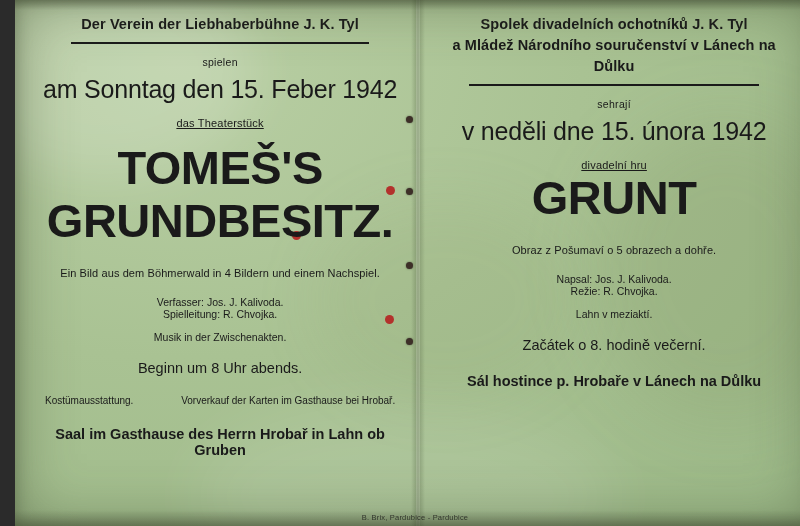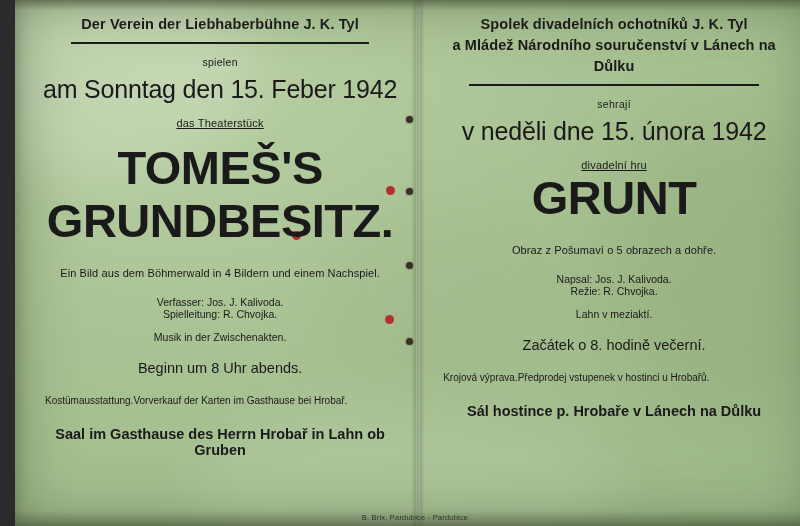--- a/index.html
+++ b/index.html
@@ -138,20 +138,21 @@
     font-size: 10.5px;
     margin-top: 11px;
   }
   .begin {
     font-weight: normal;
     font-size: 14.5px;
     margin-top: 17px;
   }
   .arrange {
     display: flex;
+    justify-content: space-between;
     font-size: 10px;
     margin-top: 19px;
     padding: 0 2px;
   }
   .venue {
     font-weight: bold;
     font-size: 14.5px;
     margin-top: 20px;
   }
   .printer {
@@ -235,24 +236,20 @@
       <div class="date">v neděli dne 15. února 1942</div>
       <div class="kind">divadelní hru</div>
       <div class="title title-2">GRUNT</div>
       <div class="subtitle">Obraz z Pošumaví o 5 obrazech a dohře.</div>
       <div class="credits">
         <span>Napsal: Jos. J. Kalivoda.</span>
         <span>Režie: R. Chvojka.</span>
       </div>
       <div class="music">Lahn v meziaktí.</div>
       <div class="begin">Začátek o 8. hodině večerní.</div>
-      <div class="arrange">
-        <span>Krojová výprava.</span>
-        <span>Předprodej vstupenek v hostinci u Hrobařů.</span>
-      </div>
       <div class="venue">Sál hostince p. Hrobaře v Lánech na Důlku</div>
     </div>
 
   </div>
 
   <div class="printer">B. Brix, Pardubice - Pardubice</div>
 
   <div class="edge-top"></div>
   <div class="edge-bottom"></div>
   <div class="vignette"></div>

